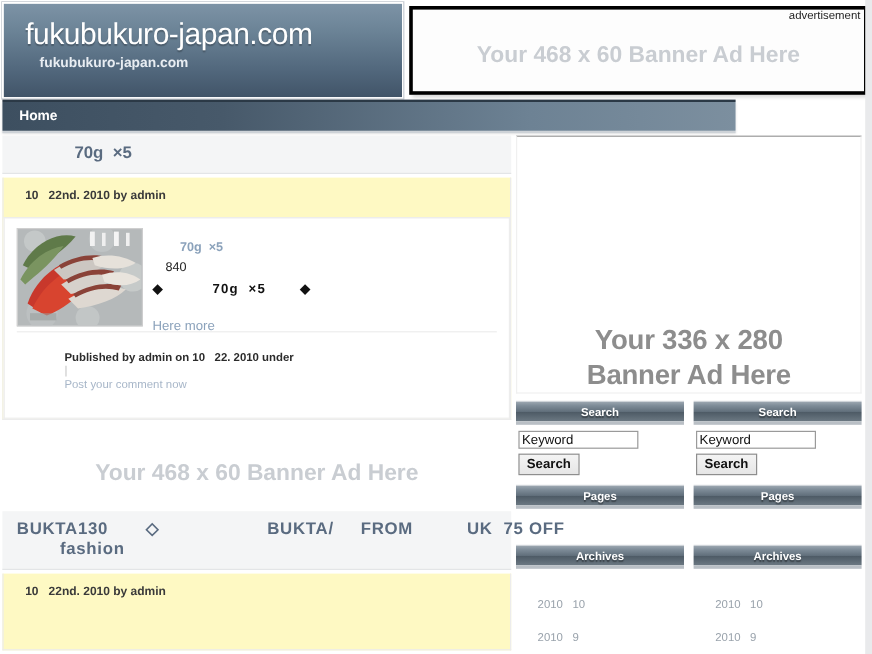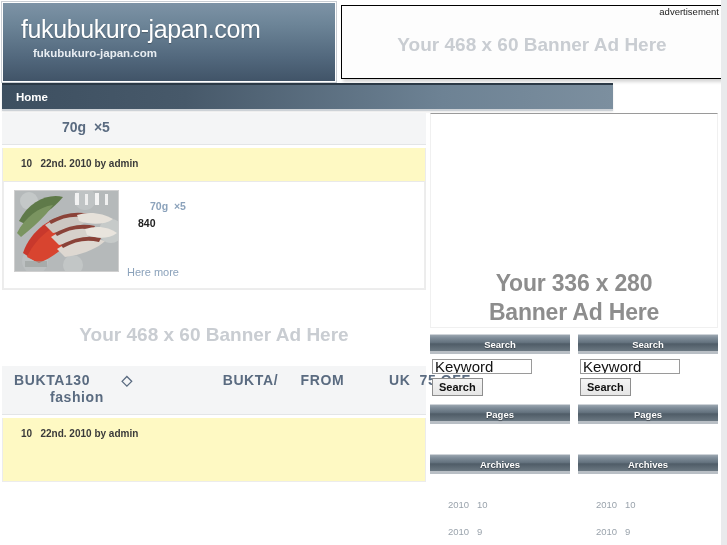--- a/index.html
+++ b/index.html
@@ -48,21 +48,21 @@
     font-size: 11.5px;
     font-weight: bold;
     white-space: nowrap;
   }
 
   .ad-top {
     position: absolute;
     left: 341px; top: 5px;
     width: 382px; height: 74px;
     background: #fdfdfd;
-    border: 1px solid #000000;
+    border: 3px solid #000000;
     box-shadow: 2px 3px 3px rgba(0,0,0,.16);
   }
   .ad-label {
     position: absolute;
     right: 3px; top: 0px;
     font-size: 9.5px;
     color: #222;
     white-space: nowrap;
   }
   .ad-top-text {
@@ -148,21 +148,21 @@
     width: 105px; height: 82px;
     border: 1px solid #cfcfcf;
     overflow: hidden;
     background: #b9bcbd;
   }
   .thumb svg { display: block; }
 
   .body-text { position: relative; height: 86px; }
   .bt-line { position: absolute; white-space: pre; }
   .bt1 { left: 136px; top: 10px; color: #8ba2bb; font-size: 10.5px; font-weight: bold; }
-  .bt2 { left: 124px; top: 27px; color: #222; font-size: 10.5px; font-weight: bold; }
+  .bt2 { left: 124px; top: 27px; color: #222; font-size: 10.5px; font-weight: normal; }
   .bt3 { left: 113px; top: 44px; color: #111; font-size: 11px; font-weight: bold; letter-spacing: 1px; }
   .readmore {
     position: absolute;
     left: 113px; top: 76px;
     color: #8ba2bb;
     font-size: 11px;
     text-decoration: none;
     white-space: nowrap;
   }
   .post-meta {
@@ -228,21 +228,21 @@
     line-height: 20px;
     text-shadow: 0 1px 1px rgba(0,0,0,.4);
     white-space: nowrap;
   }
   .widget-body { padding: 5px 0 2px 2px; }
   .kw-input {
     width: 100px; height: 15px;
     border: 1px solid #9a9a9a;
     background: #ffffff;
     font-family: "Liberation Sans", sans-serif;
-    font-size: 15px;
+    font-size: 11px;
     color: #111;
     padding: 0 2px;
     display: block;
   }
   .search-btn {
     margin-top: 4px;
     background: linear-gradient(to bottom, #f4f4f4 0%, #e6e6e6 100%);
     border: 1px solid #8e8e8e;
     font-family: "Liberation Sans", sans-serif;
     font-size: 11px;
@@ -325,23 +325,29 @@
               <rect x="70" y="3" width="3" height="11" fill="#efefef"></rect>
               <rect x="80" y="2" width="4" height="12" fill="#f4f4f4"></rect>
               <rect x="90" y="3" width="3" height="11" fill="#f0f0f0"></rect>
               <rect x="10" y="70" width="22" height="6" fill="#9a9e9d" opacity="0.6"></rect>
             </svg>
           </div>
 
           <div class="body-text">
             <span class="bt-line bt1">70g  ×5</span>
             <span class="bt-line bt2">840</span>
+            <span class="bt-line bt3">◆          70g  ×5       ◆</span>
             <a class="readmore" href="#">Here more</a>
           </div>
 
+          <div class="post-meta">
+            <span>Published by admin on 10   22. 2010 under</span>
+            <span class="meta-sep">|</span>
+            <a href="#">Post your comment now</a>
+          </div>
         </div>
       </div>
     </div>
 
     <div class="ad-mid">
       <span>Your 468 x 60 Banner Ad Here</span>
     </div>
 
     <div>
       <div class="post-title-bar">

